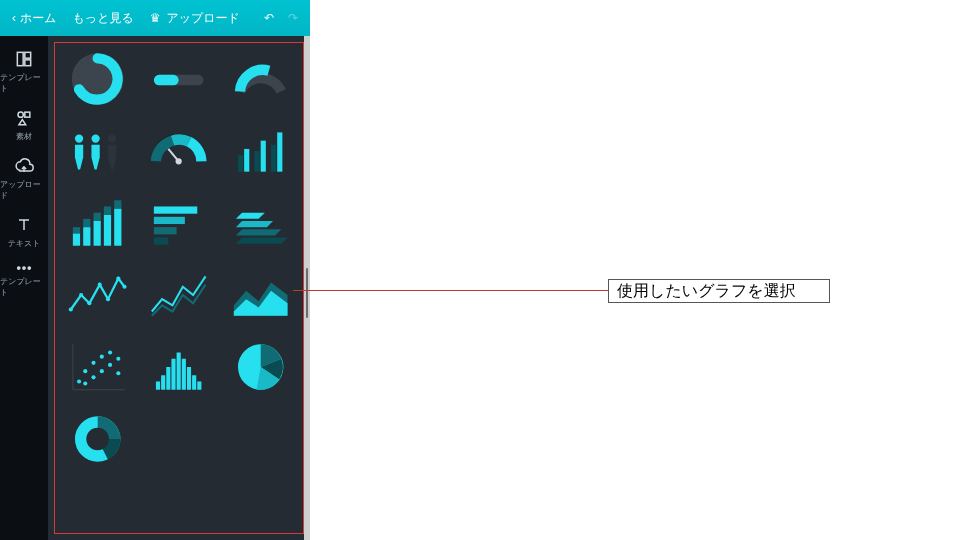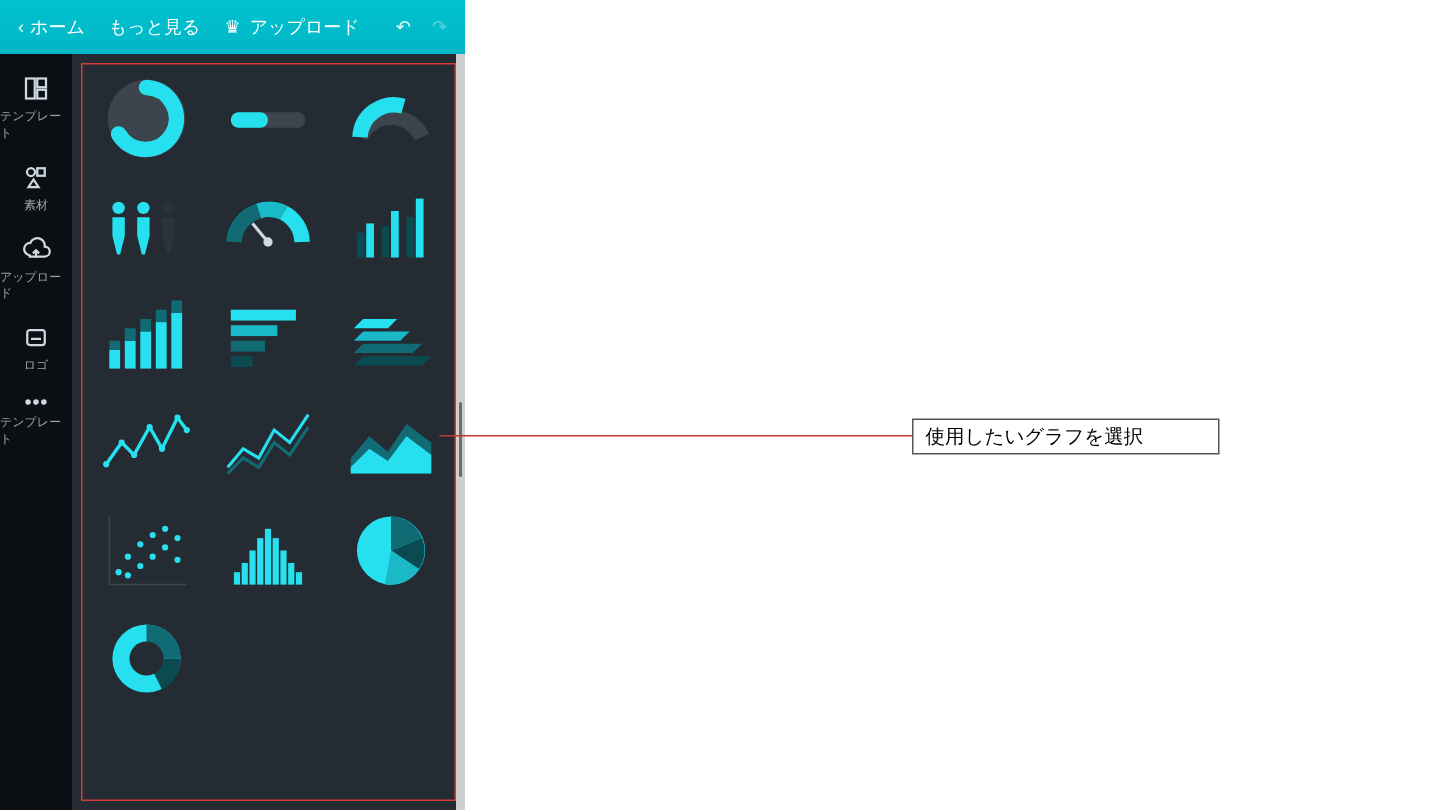--- a/index.html
+++ b/index.html
@@ -28,21 +28,21 @@
   .cell { background:transparent; height:62px; display:flex; align-items:center; justify-content:center; cursor:pointer;}
   .cell svg{width:100%; height:100%;}
   .t1{fill:#27e0ef;} .t2{fill:#19b9c7;} .t3{fill:#116b74;} .t4{fill:#0a4b52;}
   .s1{stroke:#27e0ef;}
   .gry{fill:#3c444d;}
 
   .divider{ position:absolute; right:0; top:36px; bottom:0; width:6px; background:#cfcfcf;}
   .divider:after{content:""; position:absolute; left:2px; top:46%; width:2px; height:50px; background:#6b6b6b; border-radius:1px;}
 
   .callout-line{ position:absolute; left:293px; top:290px; width:315px; height:0; border-top:1px solid #c0392b; }
-  .callout-box{ position:absolute; left:608px; top:279px; width:205px; height:24px; border:1px solid #555; background:#fff; font-size:13px; display:flex; align-items:center; padding:0 8px; }
+  .callout-box{ position:absolute; left:608px; top:279px; width:222px; height:24px; border:1px solid #555; background:#fff; font-size:16px; display:flex; align-items:center; padding:0 8px; }
 </style>
 </head>
 <body>
 
 <div class="stage">
   <div class="app">
 
     <div class="topbar">
       <div class="tbtn">
           <span>‹</span>
@@ -81,24 +81,23 @@
         </div>
         <div class="rail-item">
           <svg viewBox="0 0 24 24">
               <path d="M7 17a5 5 0 0 1 .5-9.97A6 6 0 0 1 19 10a4 4 0 0 1 0 8H7z"></path>
               <path d="M12 13v6M9.5 15.5 12 13l2.5 2.5"></path>
             </svg>
           <span>アップロード</span>
         </div>
         <div class="rail-item">
           <svg viewBox="0 0 24 24">
-              <rect x="5" y="6" width="14" height="12" rx="2"></rect>
-              <path d="M8 13h8"></path>
-            </svg>
-          <span>ロゴ</span>
+              <path d="M6 6h12M12 6v12"></path>
+            </svg>
+          <span>テキスト</span>
         </div>
         <div class="rail-item dots">
           <svg viewBox="0 0 24 10">
               <circle cx="5" cy="5" r="1.6" fill="#cfd9e2"></circle>
               <circle cx="12" cy="5" r="1.6" fill="#cfd9e2"></circle>
               <circle cx="19" cy="5" r="1.6" fill="#cfd9e2"></circle>
             </svg>
           <span>テンプレート</span>
         </div>
       </div>

